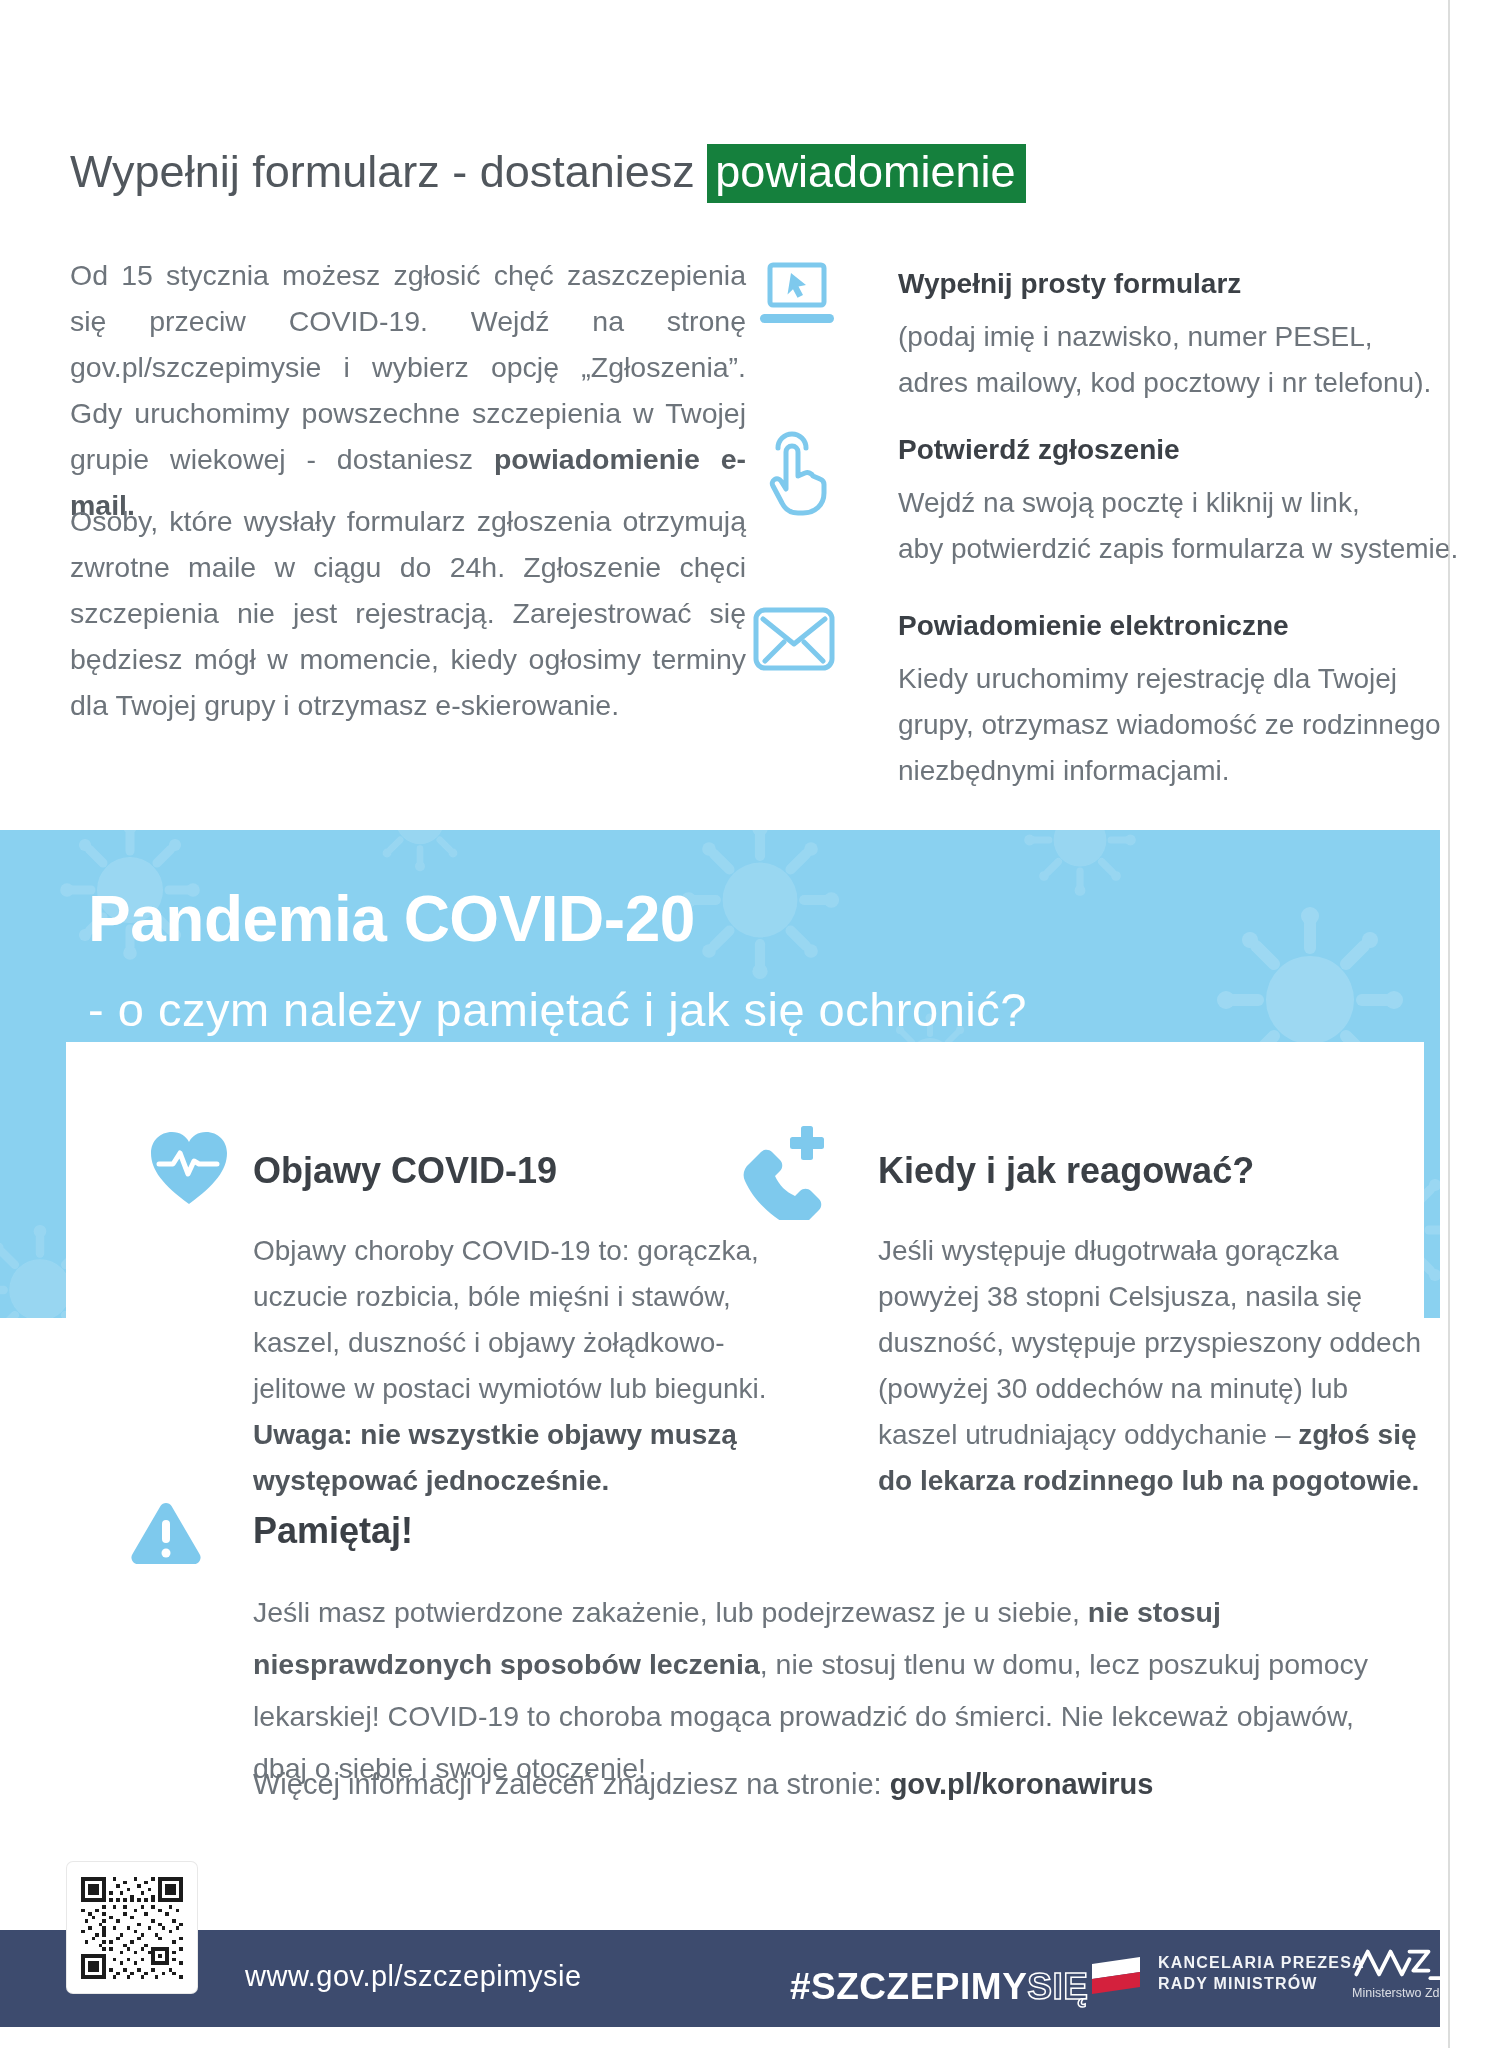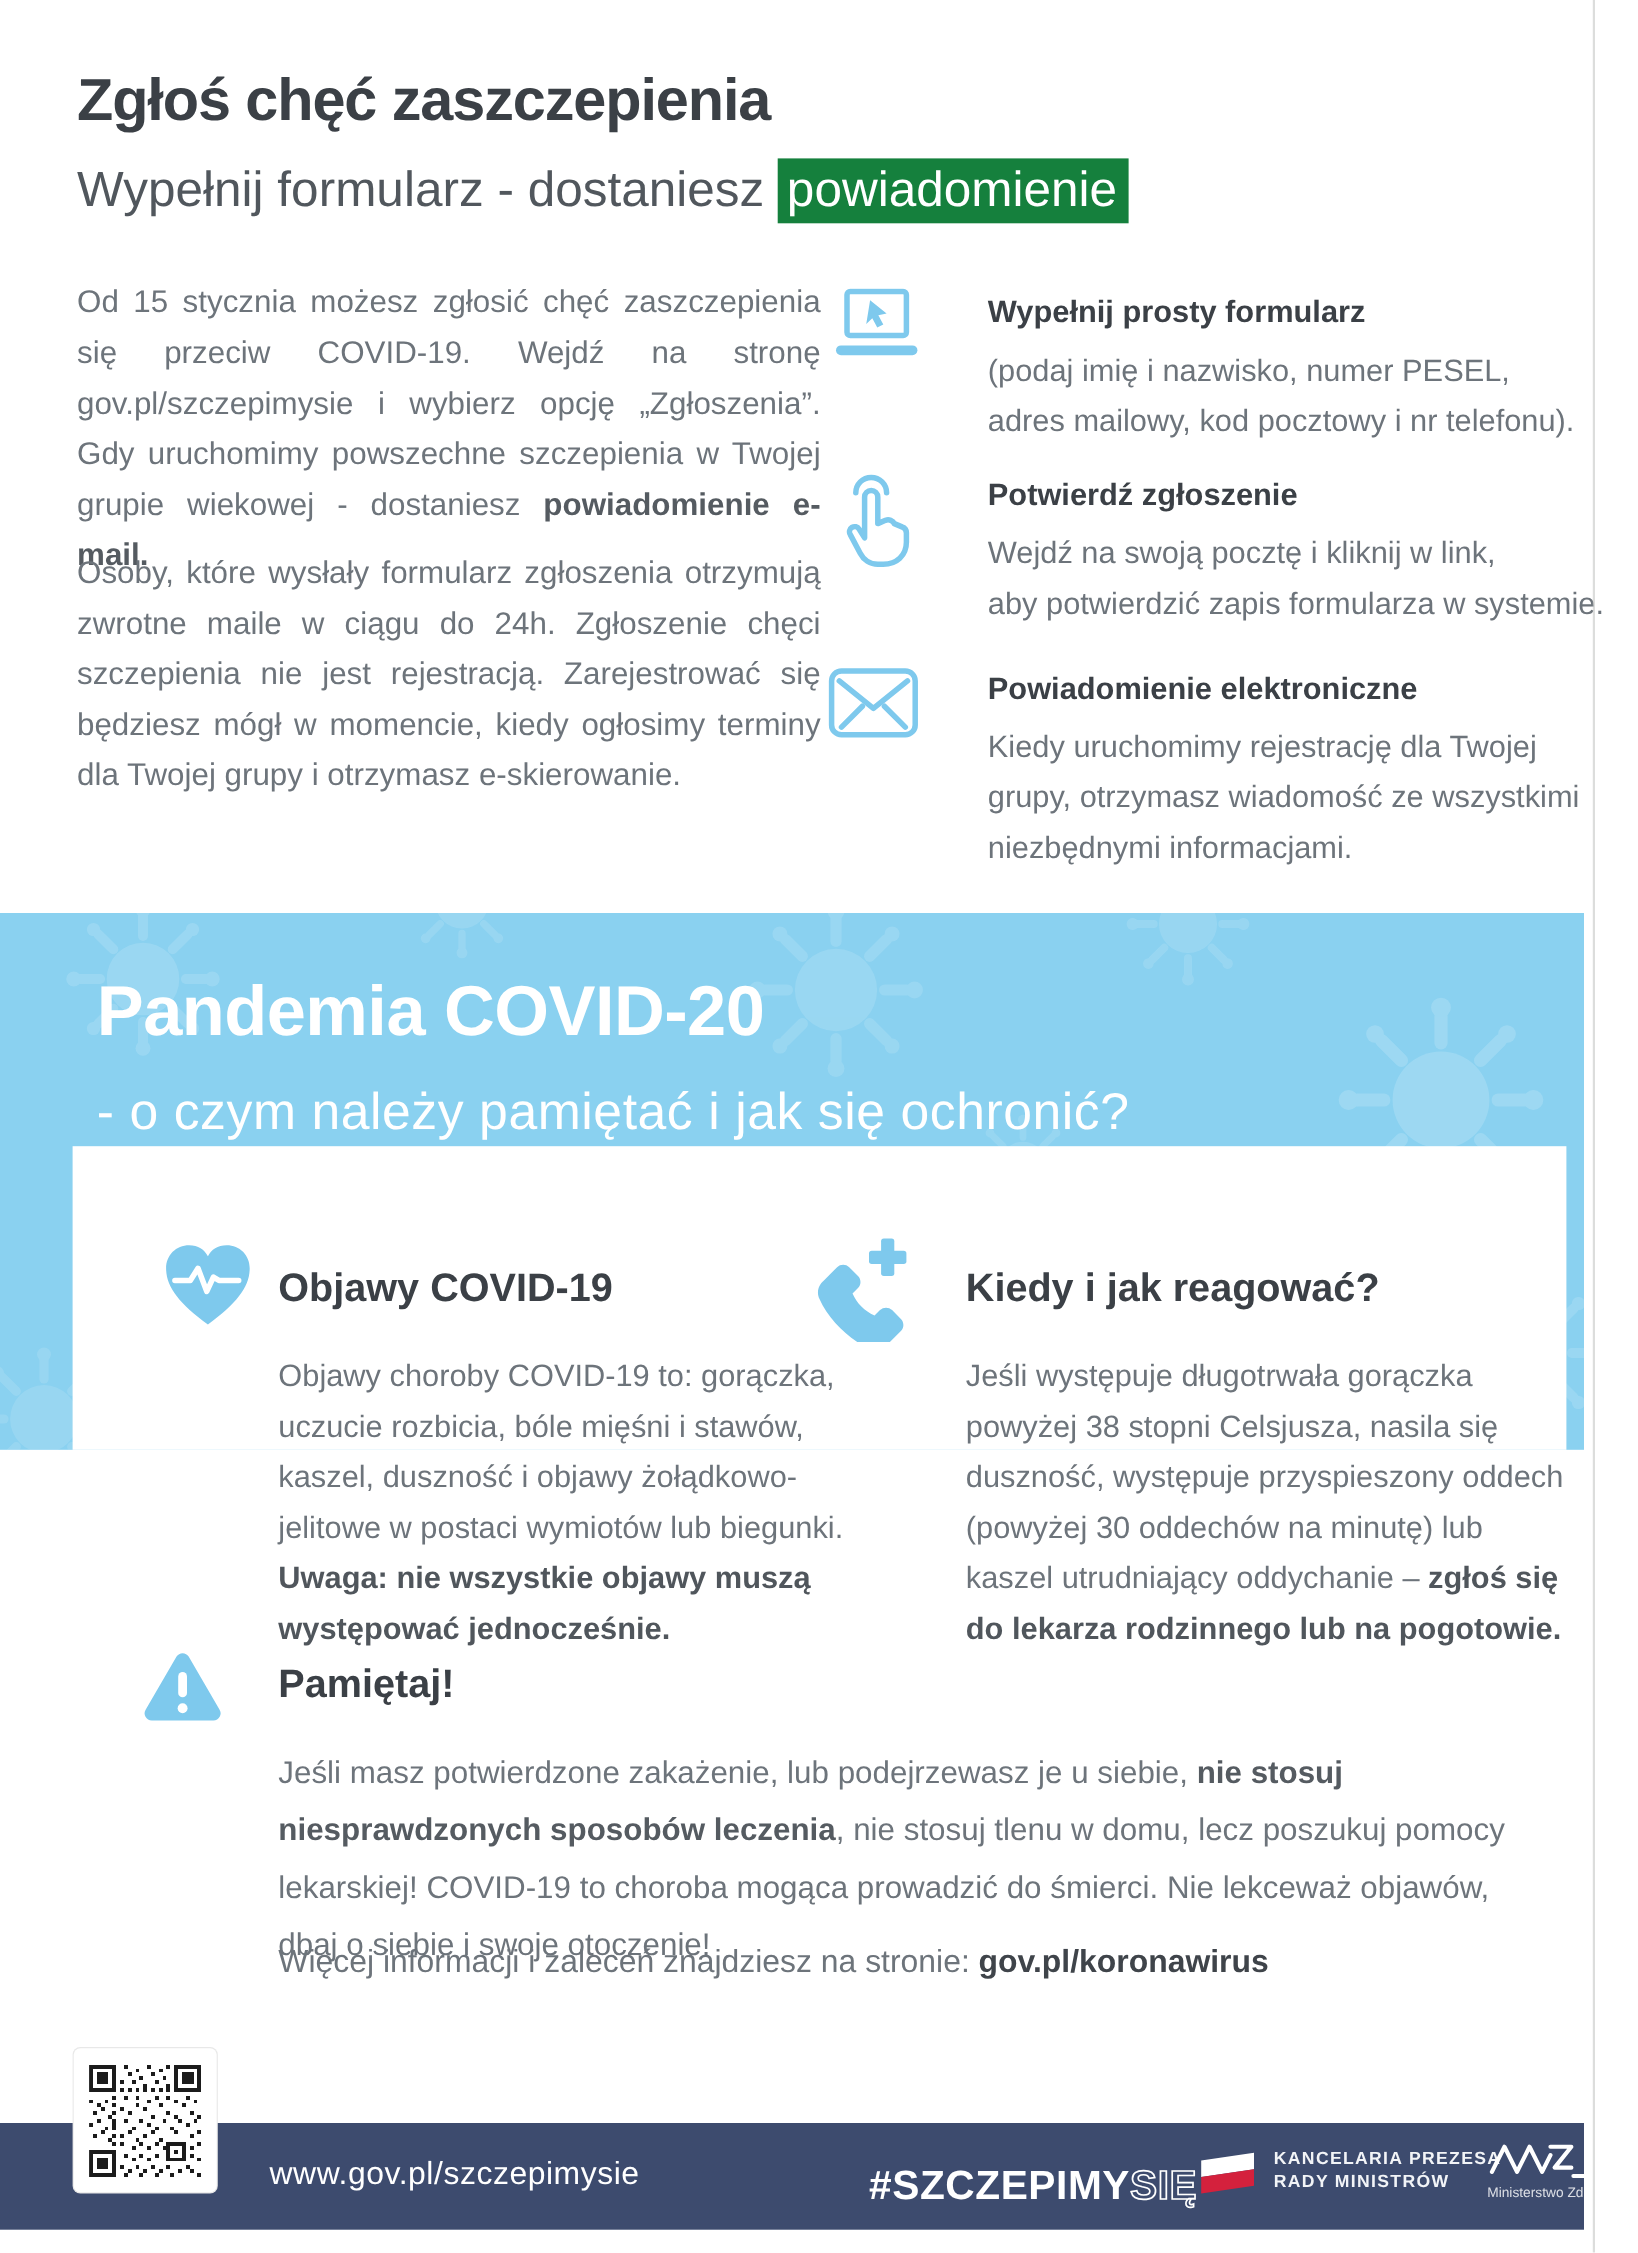--- a/index.html
+++ b/index.html
@@ -43,21 +43,20 @@
   .kprm{left:1158px;top:1952px;font-size:16px;font-weight:600;letter-spacing:1.2px;line-height:21px;color:#f2f4f7;white-space:nowrap;}
   .mz-caption{left:1352px;top:1986px;font-size:12.5px;color:rgba(255,255,255,0.82);white-space:nowrap;}
   .edge-line{left:1448px;top:0;width:2px;height:2048px;background:#c9cbc9;opacity:.65;}
   .icon{display:block;}
 </style>
 </head>
 <body>
 
 <div id="page">
 
-  <div class="abs title">Zgłoś chęć zaszczepienia</div>
   <div class="abs subtitle"><span>Wypełnij formularz - dostaniesz </span><span class="hl">powiadomienie</span></div>
 
   <div class="abs para para1"><span>Od 15 stycznia możesz zgłosić chęć zaszczepienia się przeciw COVID-19. Wejdź na stronę gov.pl/szczepimysie i wybierz opcję „Zgłoszenia”. Gdy uruchomimy powszechne szczepienia w Twojej grupie wiekowej - dostaniesz </span><span class="b">powiadomienie e-mail.</span></div>
   <div class="abs para para2">Osoby, które wysłały formularz zgłoszenia otrzymują zwrotne maile w ciągu do 24h. Zgłoszenie chęci szczepienia nie jest rejestracją. Zarejestrować się będziesz mógł w momencie, kiedy ogłosimy terminy dla Twojej grupy i otrzymasz e-skierowanie.</div>
 
   <span class="abs icon" style="left:754px;top:262px;">
     <svg width="86" height="66" viewBox="0 0 86 66">
       <rect x="16" y="3" width="54" height="40" rx="3" fill="none" stroke="#7ec9ed" stroke-width="5"></rect>
       <path d="M37 11 l15 12 -7.5 1.5 4.5 8.5 -5.5 2.8 -4.5 -8.5 -5.5 5.2 z" fill="#7ec9ed"></path>
       <rect x="6" y="52" width="74" height="9" rx="4.5" fill="#7ec9ed"></rect>
@@ -79,21 +78,21 @@
 
   <span class="abs icon" style="left:752px;top:606px;">
     <svg width="84" height="66" viewBox="0 0 84 66">
       <rect x="4" y="4" width="76" height="58" rx="9" fill="none" stroke="#7ec9ed" stroke-width="5"></rect>
       <path d="M11 13 L42 38 L73 13" fill="none" stroke="#7ec9ed" stroke-width="5" stroke-linecap="round" stroke-linejoin="round"></path>
       <path d="M13 55 L32 36 M71 55 L52 36" fill="none" stroke="#7ec9ed" stroke-width="5" stroke-linecap="round"></path>
     </svg>
   </span>
   <div class="abs step-title" style="left:898px;top:610px;">Powiadomienie elektroniczne</div>
   <div class="abs step-body" style="left:898px;top:656px;">Kiedy uruchomimy rejestrację dla Twojej
-grupy, otrzymasz wiadomość ze wszystkimi
+grupy, otrzymasz wiadomość ze rodzinnego
 niezbędnymi informacjami.</div>
 
   <div class="abs banner">
     <svg width="1440" height="488" style="position:absolute;left:0;top:0;">
       <defs>
         <g id="vir" fill="#ffffff" stroke="#ffffff">
           <circle cx="0" cy="0" r="22" stroke="none"></circle>
           <g stroke-width="6" stroke-linecap="round">
             <line x1="0" y1="-26" x2="0" y2="-38"></line>
               <line x1="0" y1="26" x2="0" y2="38"></line>

